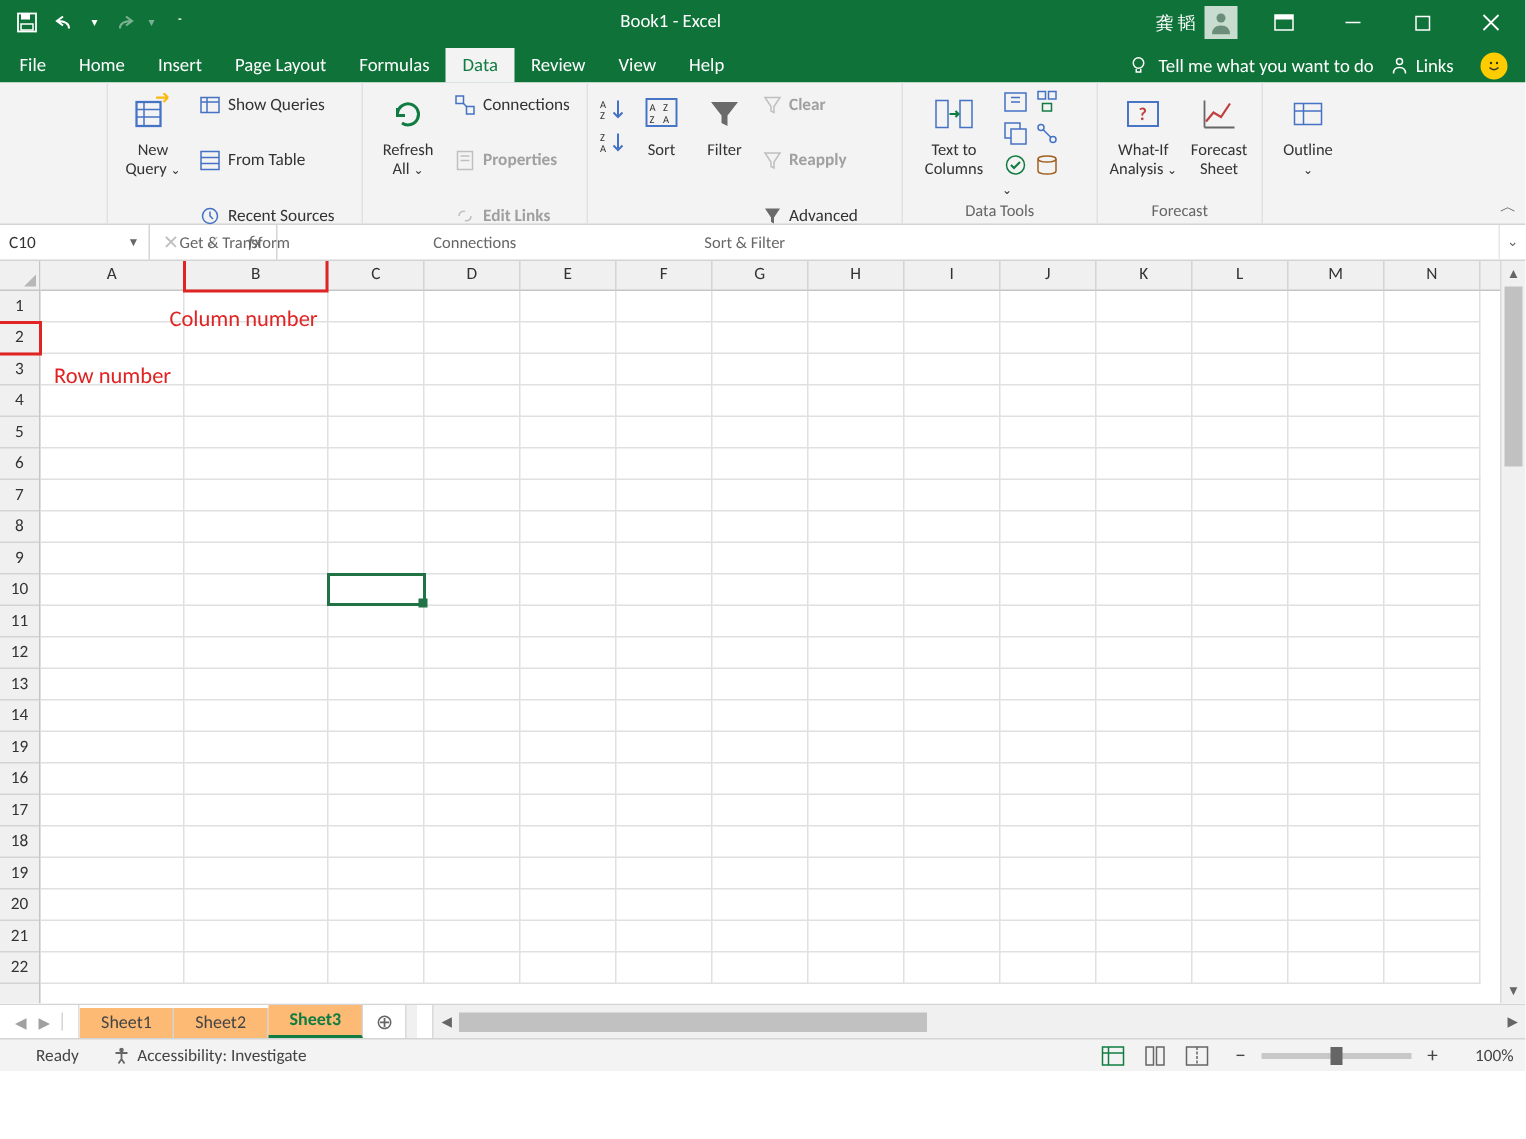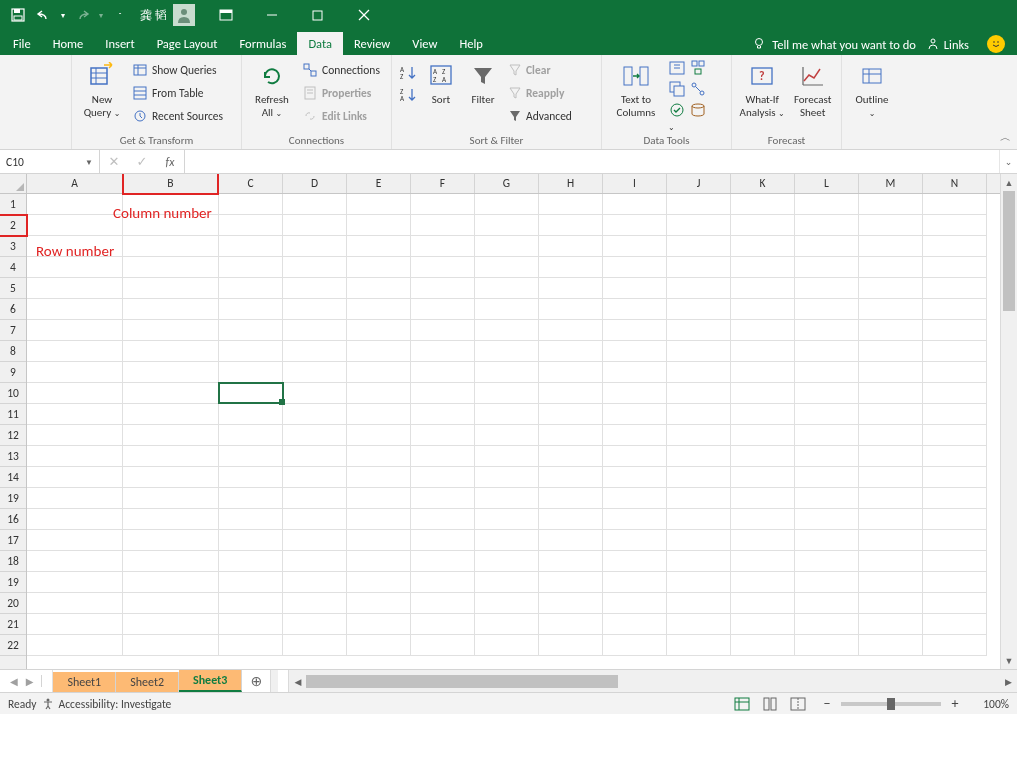--- a/index.html
+++ b/index.html
@@ -24,21 +24,21 @@
   .share-block { display:flex; align-items:center; gap:4px; font-size:12.5px; }
   .smile { width:18px; height:18px; background:#ffcc00; border-radius:50%; display:flex; align-items:center; justify-content:center; font-size:11px; color:#333; margin-left:8px; }
 
   
   .ribbon { height:95px; background:#f3f3f3; border-bottom:1px solid #d4d4d4; display:flex; position:relative; }
   .rgroup { border-right:1px solid #e1e1e1; padding:4px 6px 2px; display:flex; flex-direction:column; height:100%; }
   .rgroup .body { flex:1; display:flex; align-items:flex-start; gap:4px; }
   .rgroup .label { text-align:center; font-size:11px; color:#666; padding-top:1px; }
   .bigbtn { display:flex; flex-direction:column; align-items:center; justify-content:center; width:54px; text-align:center; font-size:11px; line-height:13px; gap:2px; padding-top:2px; }
   .bigbtn .glyph { width:30px; height:30px; display:flex; align-items:center; justify-content:center; }
-  .col { display:flex; flex-direction:column; gap:2px; font-size:11.5px; }
+  .col { display:flex; flex-direction:column; gap:16px; font-size:11.5px; }
   .smallbtn { display:flex; align-items:center; gap:4px; height:21px; padding:0 2px; }
   .smallbtn.dim { color:#a0a0a0;font-weight:bold; }
   .collapse-ribbon { position:absolute; right:6px; bottom:4px; color:#666; font-size:11px; }
 
   
   .formulabar { height:24px; border-bottom:1px solid #d4d4d4; display:flex; align-items:stretch; background:#fff; }
   .namebox { width:100px; border-right:1px solid #d4d4d4; display:flex; align-items:center; padding:0 6px; font-size:11.5px; justify-content:space-between; }
   .namebox .caret { font-size:8px; color:#666; }
   .fnicons { display:flex; align-items:center; border-right:1px solid #d4d4d4; }
   .fnicons .ic { width:28px; display:flex; align-items:center; justify-content:center; color:#bfbfbf; font-size:13px; }
@@ -80,21 +80,21 @@
   .stab.active { border-bottom:2px solid #107c41; color:#107c41; font-weight:600; }
   .addsheet { width:28px; display:flex; align-items:center; justify-content:center; font-size:14px; color:#666; }
   .hscroll { flex:1; display:flex; align-items:center; background:#f0f0f0; margin-left:10px; border-left:1px solid #dadada; min-width:0; }
   .hscroll .arrow { width:17px; text-align:center; font-size:9px; color:#666; }
   .hscroll .track { flex:1; height:15px; position:relative; min-width:0; }
   .hscroll .thumb { position:absolute; left:0; width:45%; top:1px; bottom:1px; background:#c1c1c1; }
   .hsgrip { width:8px; border-left:1px solid #dadada; background:#f0f0f0; }
 
   
   .statusbar { height:22px; background:#f3f3f3; border-top:1px solid #d4d4d4; display:flex; align-items:center; font-size:11.5px; color:#444; }
-  .statusbar .left { display:flex; align-items:flex-start; gap:4px; padding:0 8px; }
+  .statusbar .left { display:flex; align-items:flex-start; gap:21px; padding:0 8px;margin-left:16px; }
   .statusbar .right { margin-left:auto; display:flex; align-items:center; gap:2px; padding:0 8px; }
   .viewbtn { width:26px; height:20px; display:flex; align-items:center; justify-content:center; color:#666; font-size:12px; }
   .viewbtn.active { color:#107c41; }
   .zoom { display:flex; align-items:center; gap:6px; margin-left:6px; }
   .zoom .track { width:100px; height:4px; background:#c8c8c8; position:relative; }
   .zoom .track .mid { position:absolute; left:50%; top:-3px; width:1px; height:10px; background:#888; }
   .zoom .track .thumb { position:absolute; left:50%; top:-4px; width:8px; height:12px; background:#666; transform:translateX(-50%); }
 
   svg { display:block; }
 </style>
@@ -116,20 +116,23 @@
         </svg>
     </div>
     <div class="ic" style="width:10px;font-size:8px;">▾</div>
     <div class="ic" style="opacity:.45">
       <svg width="16" height="12" viewBox="0 0 16 12">
           <path d="M10 2 L14 5 L10 8 M14 5 Q6 5 6 10" fill="none" stroke="#fff" stroke-width="1.4"></path>
         </svg>
     </div>
     <div class="ic" style="width:10px;font-size:8px;opacity:.45">▾</div>
     <div class="ic" style="font-size:9px;">⁼</div>
+  </div>
+  <div class="title-center">
+    <span>Book1</span><span> - </span><span>Excel</span>
   </div>
   <div class="title-right">
     <div class="user-sec">
       <span>龚 韬</span>
       <div class="avatar">
         <svg width="16" height="16" viewBox="0 0 16 16">
             <circle cx="8" cy="5" r="3" fill="#6b8e7a"></circle>
             <path d="M2 16 Q2 10 8 10 Q14 10 14 16 Z" fill="#6b8e7a"></path>
           </svg>
       </div>

